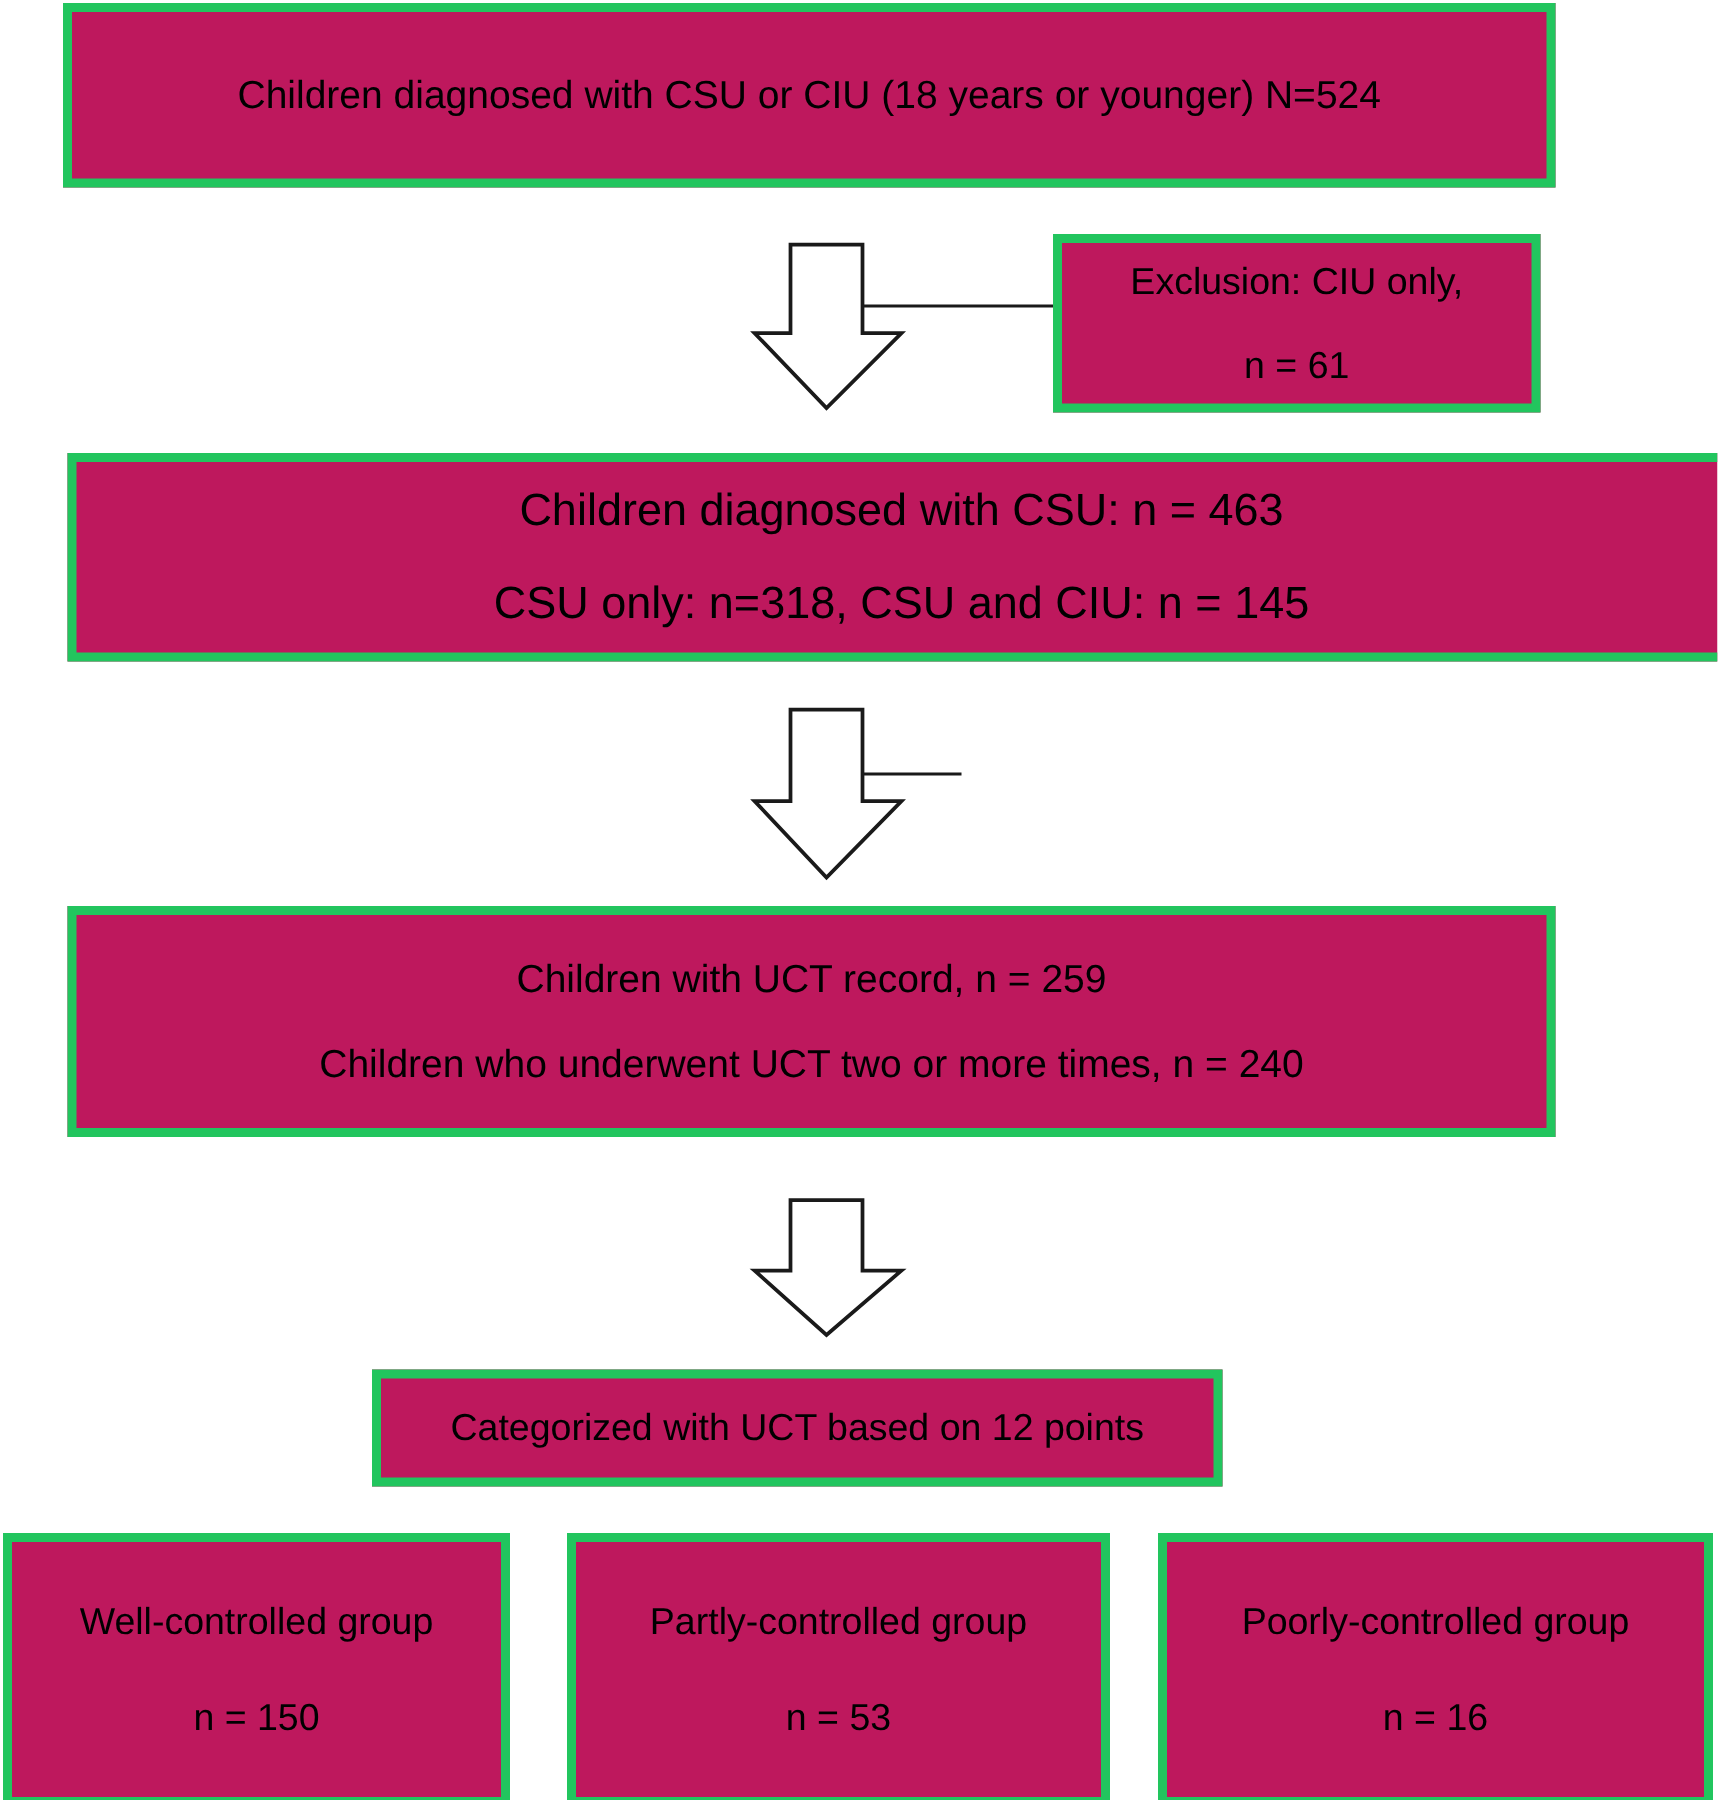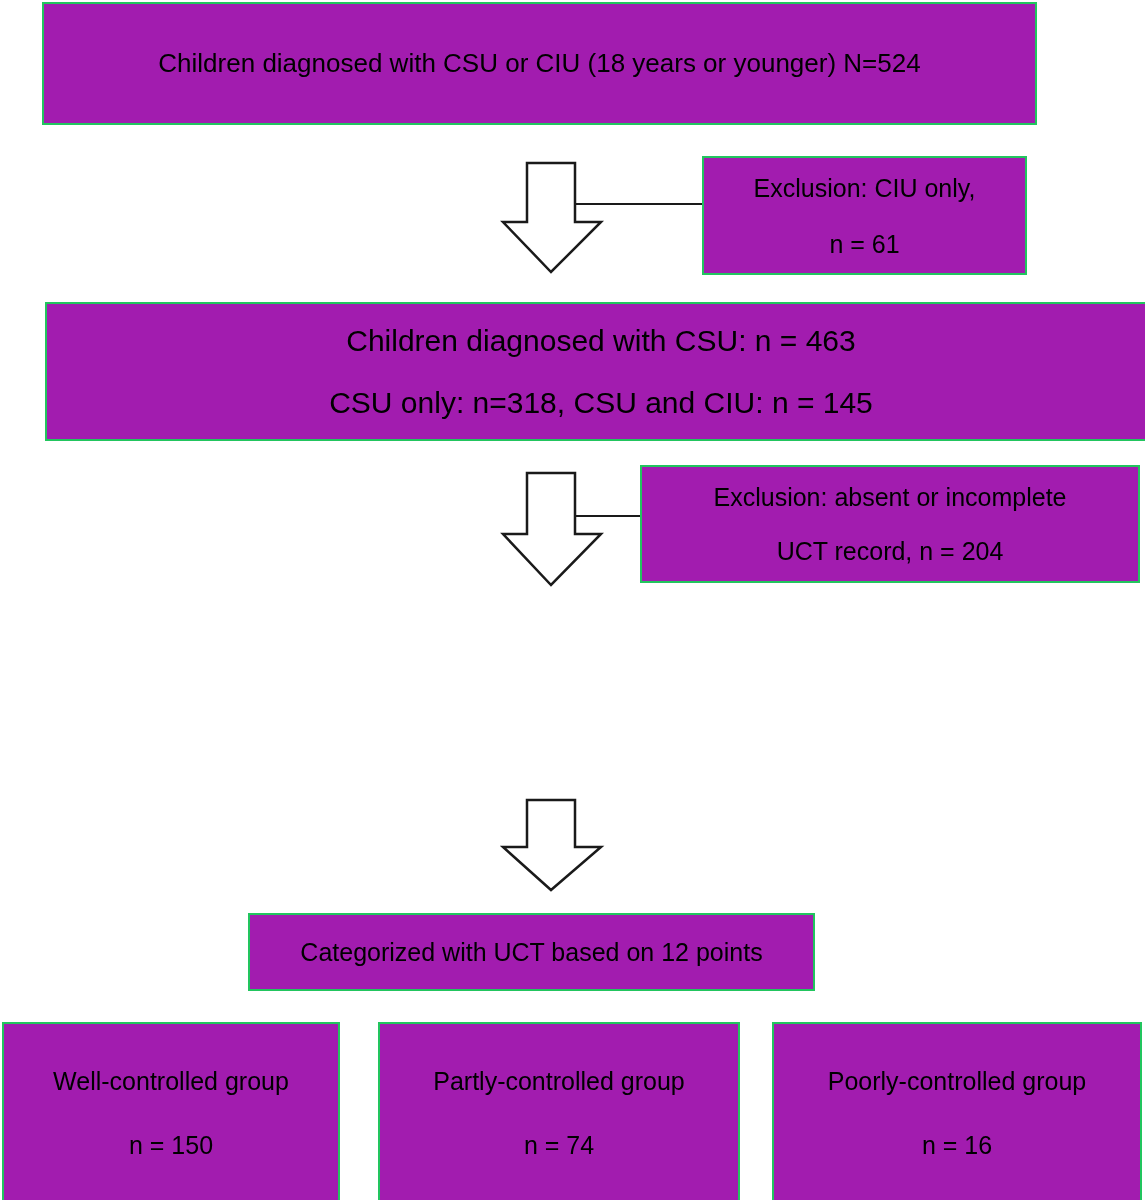--- a/index.html
+++ b/index.html
@@ -13,22 +13,22 @@
     width: 1145px;
     height: 1200px;
     background: #ffffff;
     font-family: "Liberation Sans", sans-serif;
     color: #000000;
     overflow: hidden;
   }
   .box {
     position: absolute;
     box-sizing: border-box;
-    border: 2px solid #22c55e;
-    background: #a21caf;
+    border: 6px solid #22c55e;
+    background: #be185d;
     display: flex;
     flex-direction: column;
     align-items: center;
     justify-content: center;
     text-align: center;
   }
   .box .line {
     display: block;
     white-space: nowrap;
     line-height: 1.2;
@@ -133,42 +133,42 @@
     <span class="line">Children diagnosed with CSU: n = 463</span>
     <span class="line">CSU only: n=318, CSU and CIU: n = 145</span>
   </div>
 
   <svg class="arrow-svg" id="arrow-2" width="104" height="118" viewBox="0 0 104 118">
     <polygon points="27,3 75,3 75,64 101,64 51,115 3,64 27,64"></polygon>
   </svg>
 
   <div class="connector" id="connector-uct"></div>
 
-  <div class="box" id="box-excl-uct">
-    <span class="line">Exclusion: absent or incomplete</span>
-    <span class="line">UCT record, n = 204</span>
+
+  <div class="box" id="box-uct">
+    <span class="line">Children with UCT record, n = 259</span>
+    <span class="line">Children who underwent UCT two or more times, n = 240</span>
   </div>
-
 
   <svg class="arrow-svg" id="arrow-3" width="104" height="96" viewBox="0 0 104 96">
     <polygon points="27,3 75,3 75,50 101,50 51,93 3,50 27,50"></polygon>
   </svg>
 
   <div class="box" id="box-categorized">
     <span class="line">Categorized with UCT based on 12 points</span>
   </div>
 
   <div class="box group-box" id="box-group-well">
     <span class="line">Well-controlled group</span>
     <span class="line">n = 150</span>
   </div>
 
   <div class="box group-box" id="box-group-partly">
     <span class="line">Partly-controlled group</span>
-    <span class="line">n = 74</span>
+    <span class="line">n = 53</span>
   </div>
 
   <div class="box group-box" id="box-group-poorly">
     <span class="line">Poorly-controlled group</span>
     <span class="line">n = 16</span>
   </div>
 
 </div>
 
 </body></html>

